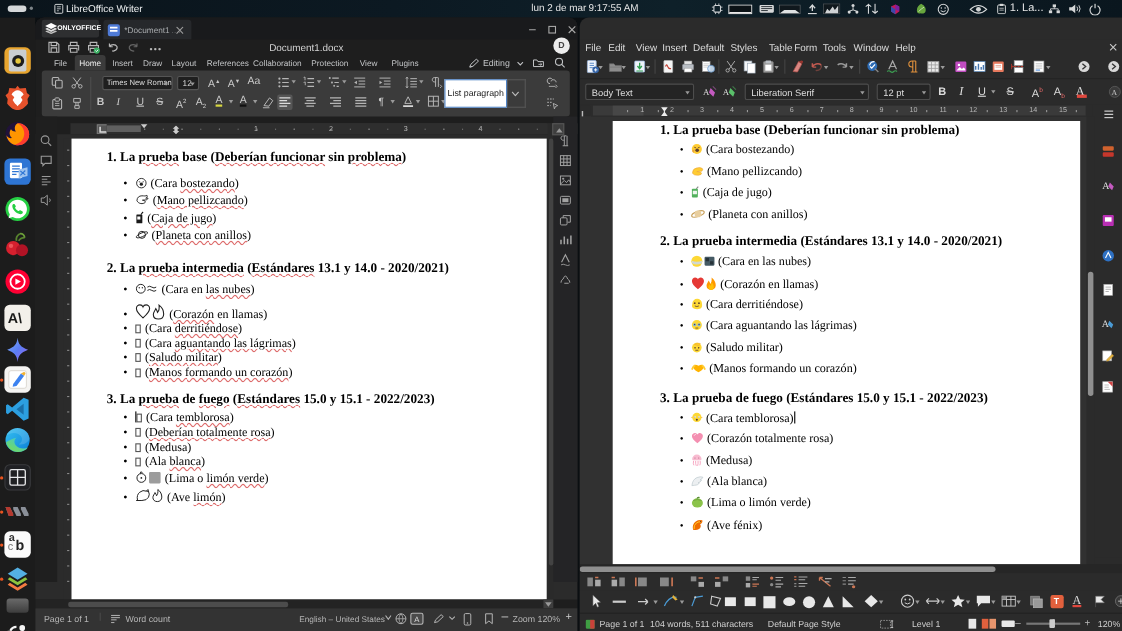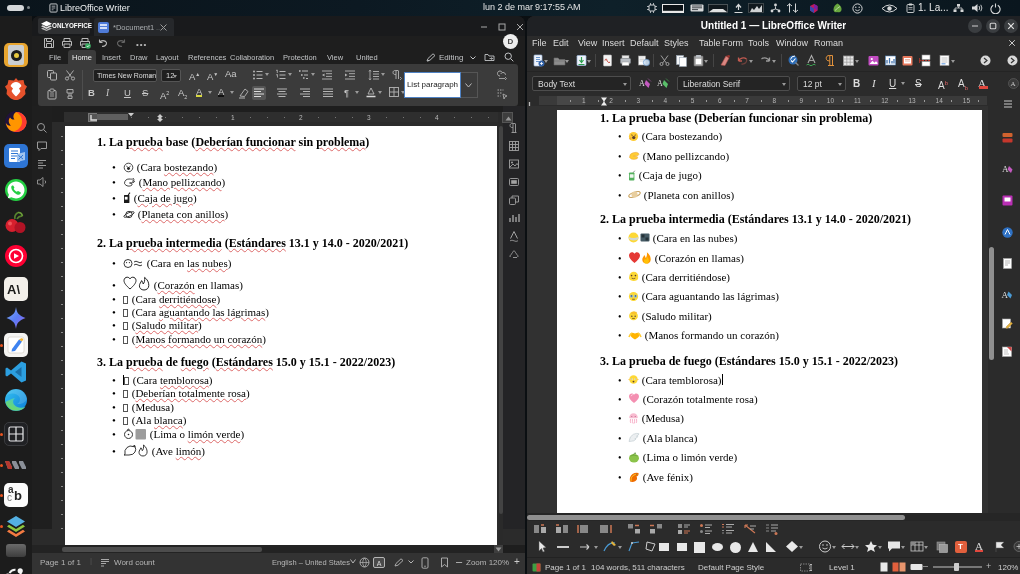--- a/index.html
+++ b/index.html
@@ -317,34 +317,35 @@
           <circle cx="9" cy="9" r="2.8" fill="#3bae63"></circle>
           <path d="M7.8 9 L8.7 9.9 L10.3 8.2" stroke="#fff" stroke-width="0.8" fill="none"></path>
         </svg>
       <svg class="hic" style="left:65px" viewBox="0 0 12 12">
           <path d="M2.5 5.5 C4 3 8 3 9.5 5.5 M2.5 5.5 V2.5 M2.5 5.5 H5.5 M9.5 5.5 C9.8 8 7.5 9.8 5 9.3" fill="none" stroke="#b9b9b9" stroke-width="1.1"></path>
         </svg>
       <svg class="hic" style="left:83px;opacity:0.45" viewBox="0 0 12 12">
           <path d="M9.5 5.5 C8 3 4 3 2.5 5.5 M9.5 5.5 V2.5 M9.5 5.5 H6.5 M2.5 5.5 C2.2 8 4.5 9.8 7 9.3" fill="none" stroke="#b9b9b9" stroke-width="1.1"></path>
         </svg>
       <div style="position:absolute;left:104px;top:4px;color:#b9b9b9;font-size:8px;letter-spacing:1px">•••</div>
+      <div style="position:absolute;left:0;right:0;top:2px;text-align:center;color:#d3d3d3;font-size:9px">Document1.docx</div>
       <div style="position:absolute;left:471px;top:-2px;width:15px;height:15px;border-radius:50%;background:#ededed;color:#444;font-size:8px;font-weight:bold;text-align:center;line-height:15px">D</div>
     </div>
     <div id="oo-menu">
       <div style="position:absolute;left:36px;top:0;width:28px;height:14px;background:#3b3b3b;border-radius:3px 3px 0 0"></div>
       <span class="m" style="left:17px">File</span>
       <span class="m" style="left:40px;color:#eee">Home</span>
       <span class="m" style="left:70px">Insert</span>
       <span class="m" style="left:98px">Draw</span>
       <span class="m" style="left:124px">Layout</span>
       <span class="m" style="left:156px">References</span>
       <span class="m" style="left:198px">Collaboration</span>
       <span class="m" style="left:251px">Protection</span>
       <span class="m" style="left:295px">View</span>
-      <span class="m" style="left:324px">United</span>
+      <span class="m" style="left:324px">Plugins</span>
       <svg style="position:absolute;left:394px;top:3px" width="10" height="9" viewBox="0 0 10 9">
           <path d="M1 8 L2 5.5 L7 0.8 L9 2.5 L4 7.2 Z M1.5 8 L3 7.5" fill="none" stroke="#c2c4c6" stroke-width="0.9"></path>
         </svg>
       <span class="m" style="left:407px;font-size:8px">Editing</span>
       <svg style="position:absolute;left:438px;top:6px" width="6" height="4" viewBox="0 0 6 4">
           <path d="M0.5 0.5 L3 3 L5.5 0.5" stroke="#c2c4c6" stroke-width="1" fill="none"></path>
         </svg>
       <svg style="position:absolute;left:452px;top:2px" width="11" height="10" viewBox="0 0 11 10">
           <path d="M1 2.5 H4 L5 4 H10 V8.5 H1 Z" fill="none" stroke="#c2c4c6" stroke-width="0.9"></path>
           <path d="M5.5 6.5 H8.5 M7.3 5.3 L8.6 6.5 L7.3 7.7" stroke="#c2c4c6" stroke-width="0.8" fill="none"></path>
@@ -710,43 +711,32 @@
       <svg style="position:absolute;left:408px;top:4px" width="9" height="11" viewBox="0 0 9 11">
           <path d="M1.5 1 H7.5 V10 L4.5 7.5 L1.5 10 Z" fill="none" stroke="#b6b6b6" stroke-width="0.9"></path>
         </svg>
       <span style="position:absolute;left:424px;top:2px;font-size:11px;color:#ccc">–</span>
       <span style="position:absolute;left:434px;top:5px">Zoom 120%</span>
       <span style="position:absolute;left:478px;top:5px"></span>
       <span style="position:absolute;left:482px;top:3px;font-size:10px;color:#ccc">+</span>
     </div>
   </div>
   <div id="lo" class="abs">
-    <div id="lo-title">Untitled 1 — LibreOffice Writer
-      <div class="wbtn" style="left:441px"><svg width="8" height="8" viewBox="0 0 8 8" style="margin-top:3px">
-            <path d="M1 4h6" stroke="#d0d0d0" stroke-width="1.2"></path>
-          </svg></div>
-      <div class="wbtn" style="left:459px"><svg width="8" height="8" viewBox="0 0 8 8" style="margin-top:3px">
-            <rect x="1.2" y="1.2" width="5.6" height="5.6" rx="1" fill="none" stroke="#d0d0d0" stroke-width="1.1"></rect>
-          </svg></div>
-      <div class="wbtn" style="left:477px"><svg width="8" height="8" viewBox="0 0 8 8" style="margin-top:3px">
-            <path d="M1.2 1.2 L6.8 6.8 M6.8 1.2 L1.2 6.8" stroke="#e0e0e0" stroke-width="1.2"></path>
-          </svg></div>
-    </div>
     <div id="lo-menu">
       <span class="m" style="left:5px">File</span>
         <span class="m" style="left:26px">Edit</span>
         <span class="m" style="left:51px">View</span>
         <span class="m" style="left:75px">Insert</span>
         <span class="m" style="left:103px">Default</span>
         <span class="m" style="left:137px">Styles</span>
         <span class="m" style="left:172px">Table</span>
         <span class="m" style="left:195px">Form</span>
         <span class="m" style="left:221px">Tools</span>
         <span class="m" style="left:249px">Window</span>
-        <span class="m" style="left:287px">Roman</span>
+        <span class="m" style="left:287px">Help</span>
       <svg style="position:absolute;left:481px;top:3px" width="8" height="8" viewBox="0 0 8 8">
           <path d="M1.2 1.2 L6.8 6.8 M6.8 1.2 L1.2 6.8" stroke="#c9c9c9" stroke-width="1"></path>
         </svg>
     </div>
     <div id="lo-tb1">
       <svg class="sic" style="left:5px" viewBox="0 0 13 13">
           <rect x="2" y="1" width="8" height="11" rx="0.8" fill="#eef3fb" stroke="#9db8dd" stroke-width="0.7"></rect>
           <path d="M4 3.5h4M4 5.5h4M4 7.5h3" stroke="#4a7fc1" stroke-width="0.8"></path>
           <circle cx="9.5" cy="9.5" r="3" fill="#3464a8"></circle>
           <path d="M9.5 8 v3 M8 9.5 h3" stroke="#fff" stroke-width="0.8"></path>

